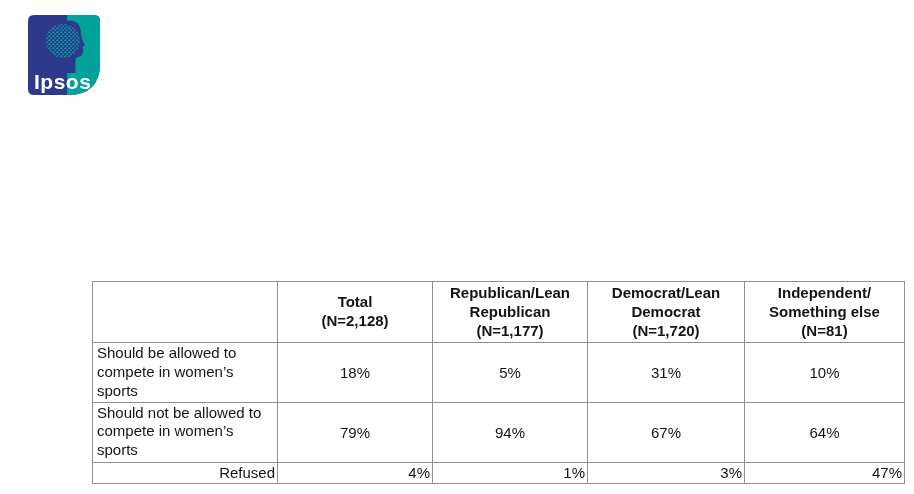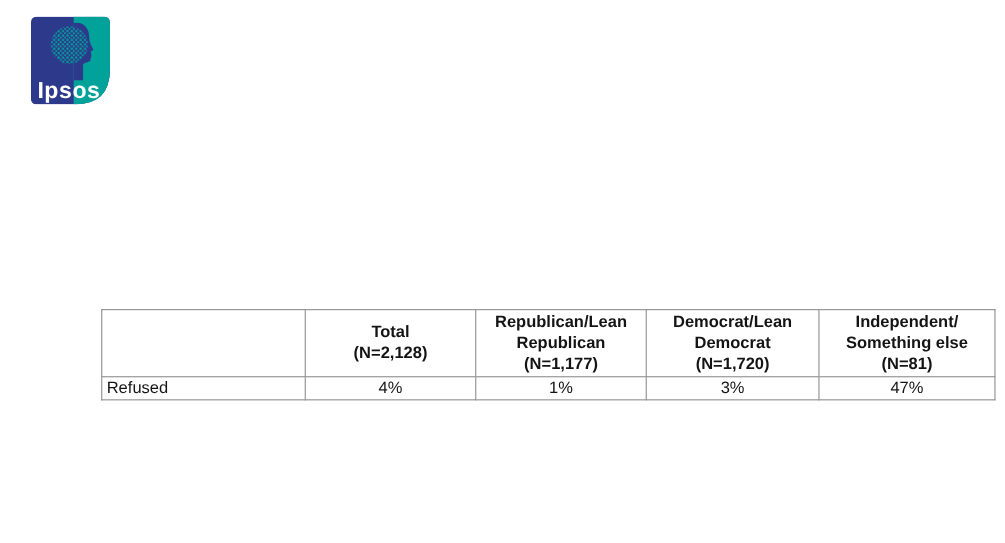--- a/index.html
+++ b/index.html
@@ -54,21 +54,21 @@
   td.row-label{
     text-align:left;vertical-align:top;
     padding:1px 2px 1px 4px;line-height:1.25;
   }
   td.value-cell{
     text-align:center;vertical-align:middle;
     padding:0 2px;
   }
   tr.row-tall-1 td{height:58px;}
   tr.row-tall-2 td{height:60px;}
-  tr.row-short td{height:20px;line-height:18px;}
+  tr.row-short td{height:20px;line-height:18px;text-align:right;}
 </style>
 </head>
 <body>
 
 <div class="page">
 
   <svg class="logo" viewBox="0 0 72 80" aria-hidden="true">
     <defs>
       <pattern id="hairdots" width="4" height="4" patternUnits="userSpaceOnUse">
         <circle cx="1.3" cy="1.3" r="1.1" style="fill:var(--logo-teal)"></circle>
@@ -107,20 +107,34 @@
 (N=1,177)</th>
         <th>Democrat/Lean
 Democrat
 (N=1,720)</th>
         <th>Independent/
 Something else
 (N=81)</th>
       </tr>
     </thead>
     <tbody>
+      <tr class="row-tall-1">
+        <td class="row-label">Should be allowed to compete in women’s sports</td>
+        <td class="value-cell">18%</td>
+        <td class="value-cell">5%</td>
+        <td class="value-cell">31%</td>
+        <td class="value-cell">10%</td>
+      </tr>
+      <tr class="row-tall-2">
+        <td class="row-label">Should not be allowed to compete in women’s sports</td>
+        <td class="value-cell">79%</td>
+        <td class="value-cell">94%</td>
+        <td class="value-cell">67%</td>
+        <td class="value-cell">64%</td>
+      </tr>
       <tr class="row-short">
         <td class="row-label">Refused</td>
         <td class="value-cell">4%</td>
         <td class="value-cell">1%</td>
         <td class="value-cell">3%</td>
         <td class="value-cell">47%</td>
       </tr>
     </tbody>
   </table>
 

